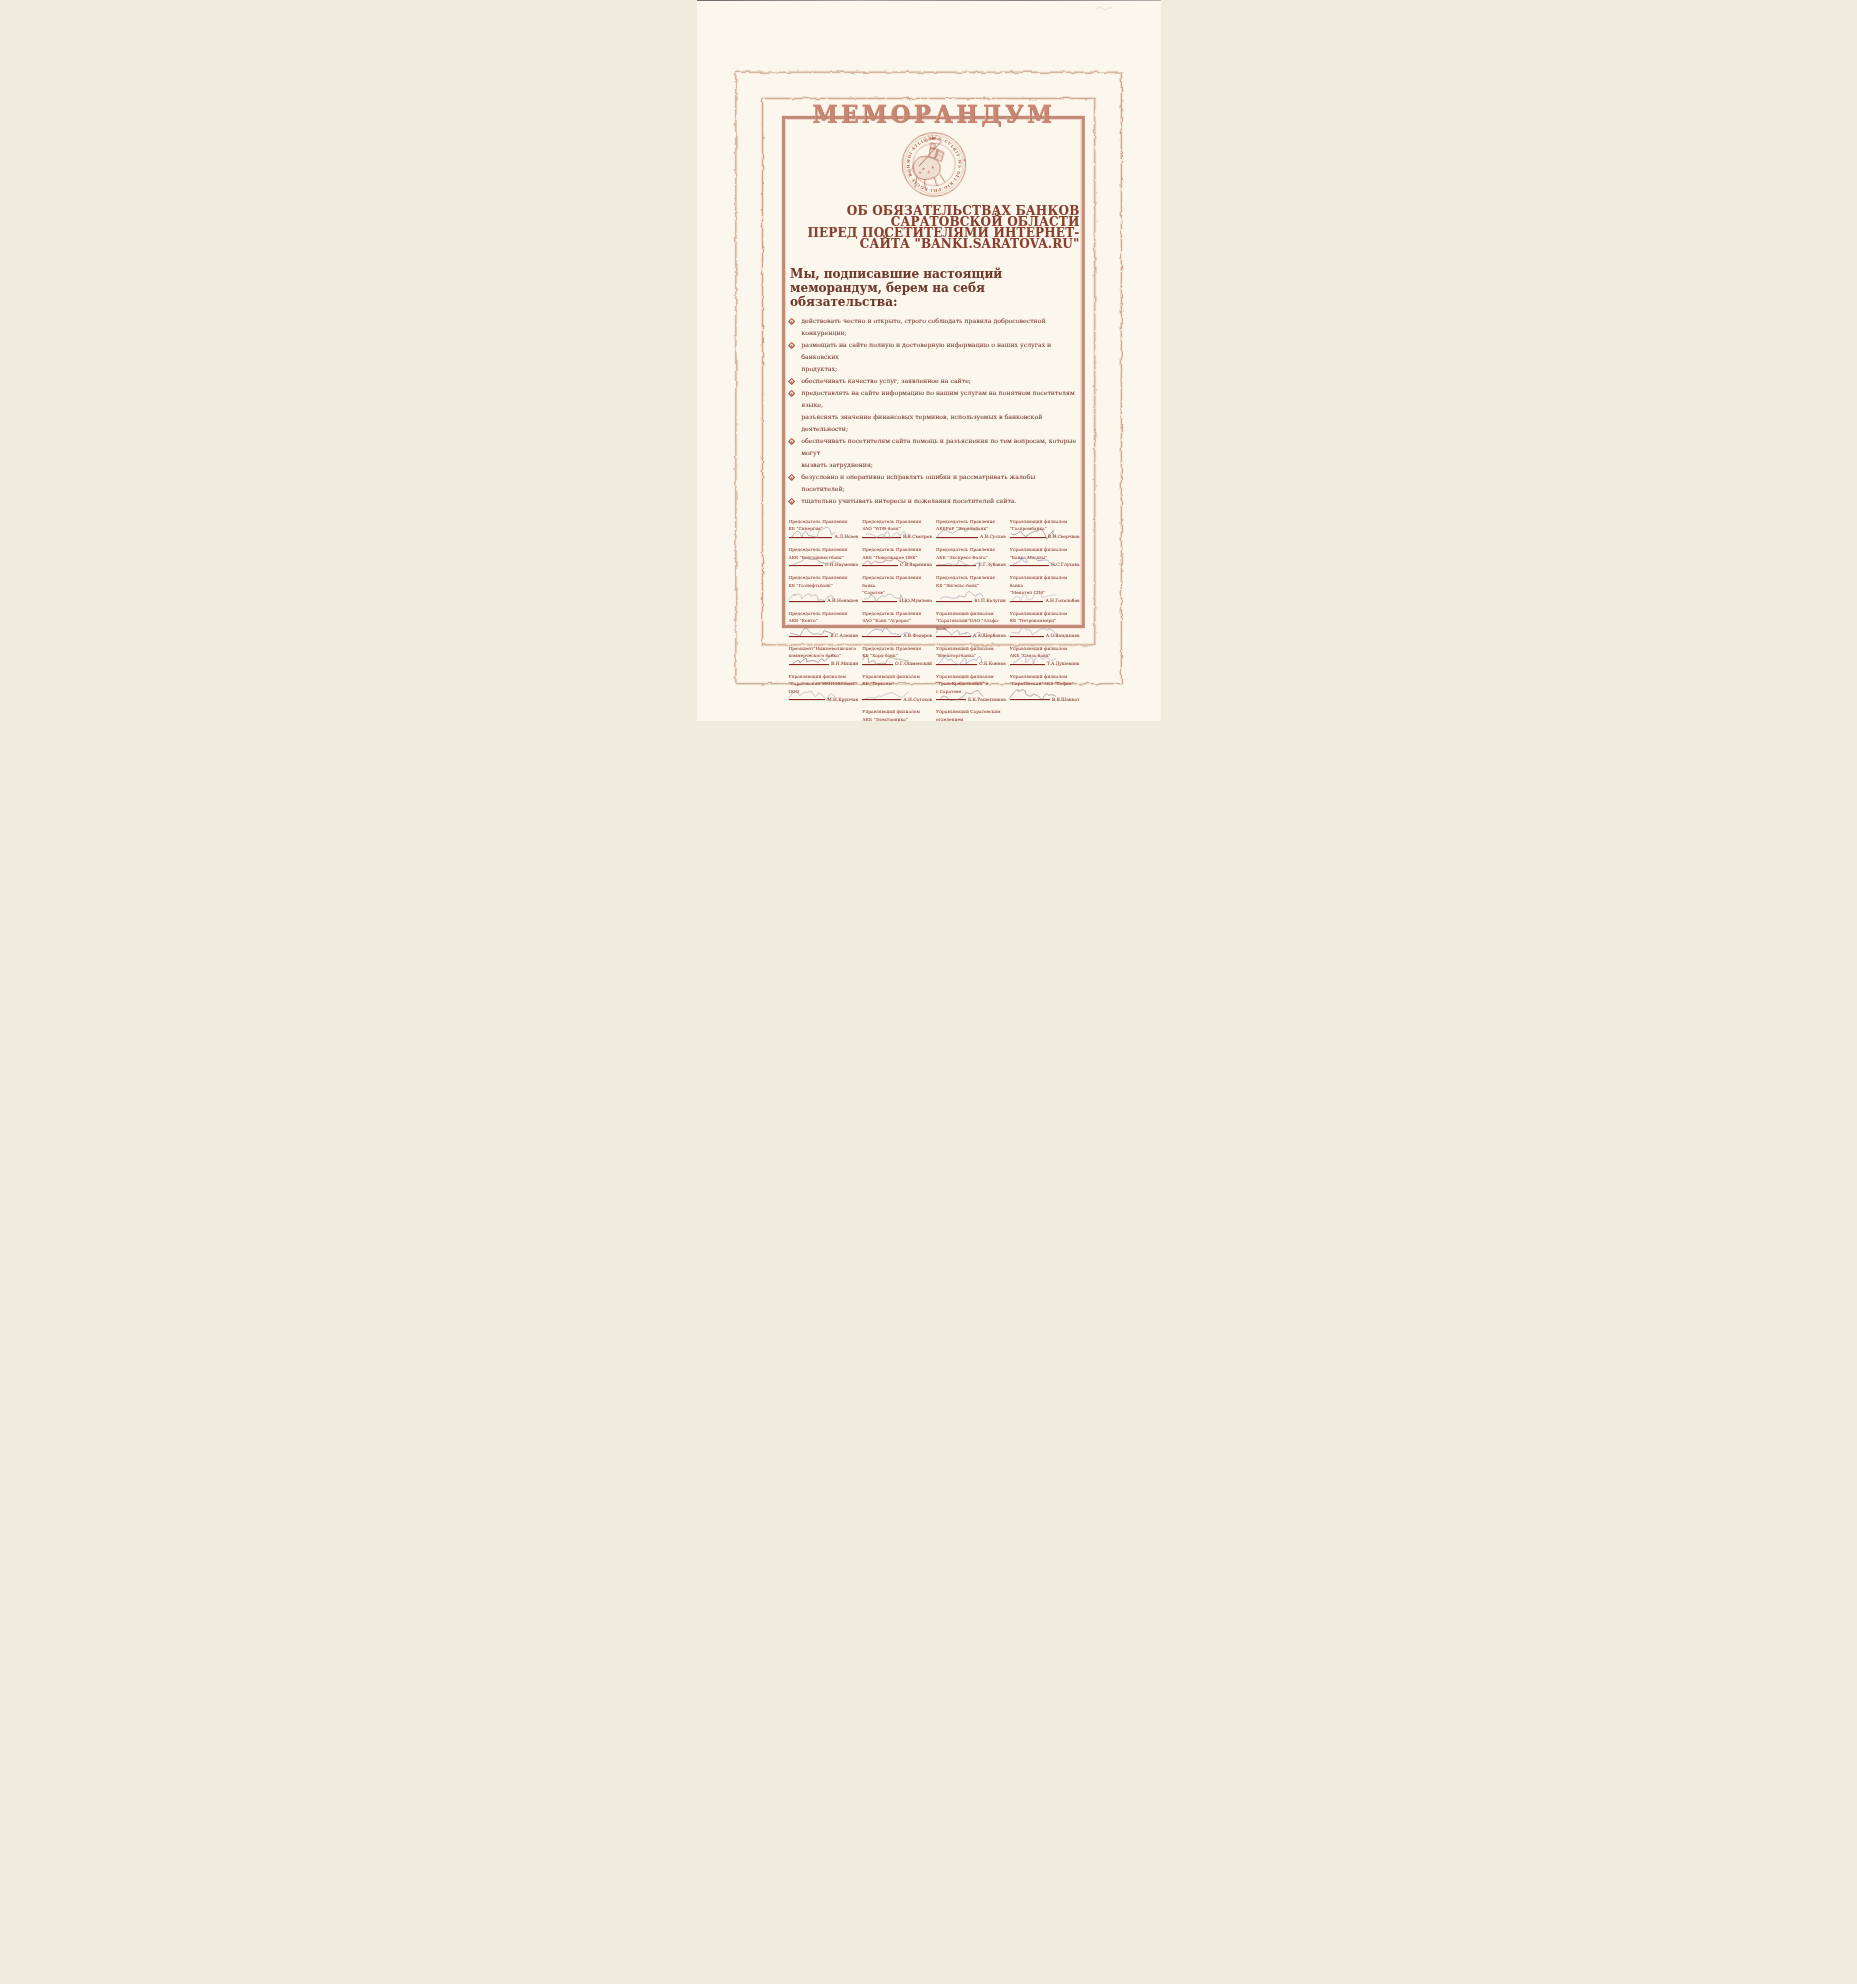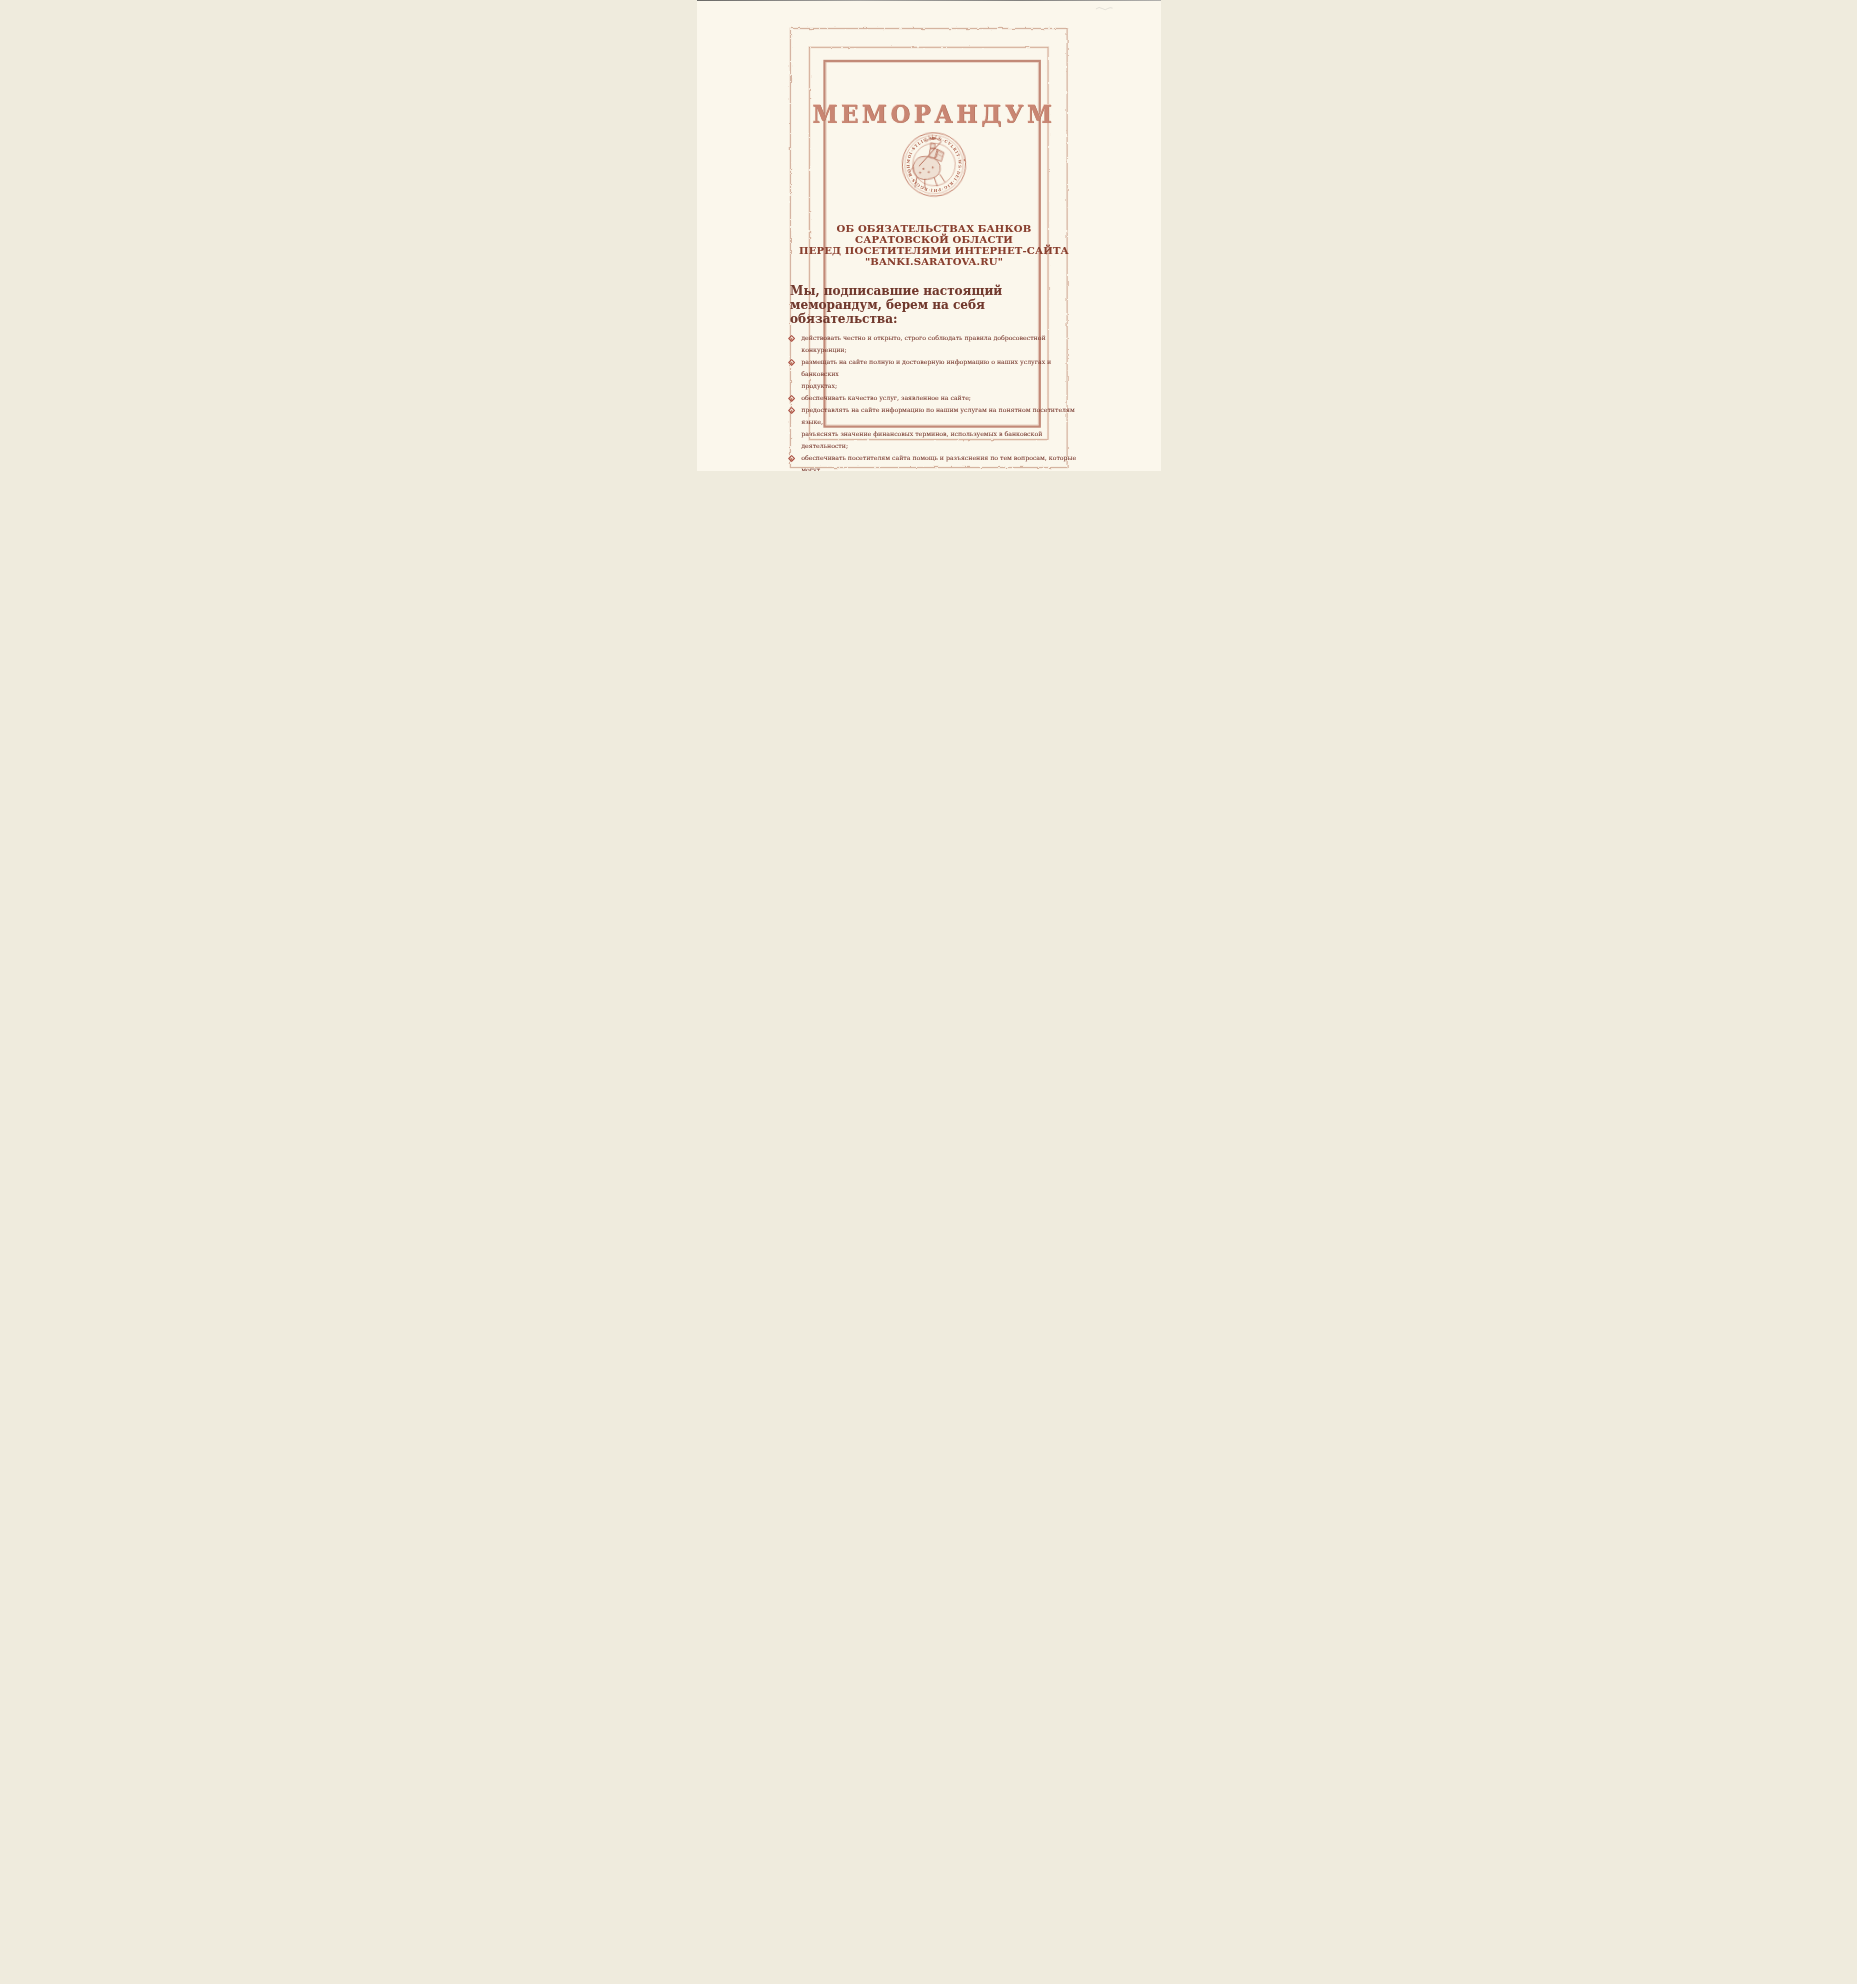--- a/index.html
+++ b/index.html
@@ -1,37 +1,37 @@
 <!DOCTYPE html>
 <html style="font-size:6.4px"><head>
 <meta charset="utf-8">
 <style>
   html,body{margin:0;padding:0;background:#efebdd;}
   .page{
     position:relative;
-    width:464px;height:471px;
+    width:464px;height:721px;
     margin:0 auto;
     background:#fbf7ec;
     overflow:hidden;
     font-family:"DejaVu Serif","Liberation Serif",serif;
   }
   .scan-edge{position:absolute;top:0;left:0;right:0;height:1.2px;background:linear-gradient(90deg,#3a3a3a,#8a8a8a 35%,#5a5a5a 70%,#9a9a9a);opacity:.75;}
   .frames{position:absolute;inset:0;width:100%;height:100%;pointer-events:none;}
   .content{position:absolute;left:92px;right:81px;top:91px;bottom:64px;}
   .doc-title{
     margin:10.3px 0 0 0;text-align:center;
     font-size:22.6px;font-weight:bold;letter-spacing:3.6px;
     color:#c98673;
     text-shadow:0.4px 0.4px 0 #a96b56,-0.2px -0.2px 0 #ecc9b8,0 0 0.8px rgba(170,90,70,.35);
     transform:scaleY(1.08);
   }
   .seal-wrap{text-align:center;margin-top:1.6px;}
   .subtitle{
-    margin-top:21px;text-align:center;
-    font-size:10px;line-height:11px;letter-spacing:0.2px;
+    margin-top:4px;text-align:right;
+    font-size:12px;line-height:11px;letter-spacing:0.2px;
     color:#86402f;font-weight:bold;
     text-shadow:0.2px 0.2px 0 rgba(195,60,55,.3);
   }
   .intro{
     margin:17.5px 0 0 1.6px;
     font-size:12px;color:#6f3a2e;font-weight:bold;
     text-shadow:0.2px 0.2px 0 rgba(195,60,55,.28);
   }
   .obligations{list-style:none;margin:5.6px 0 0 0;padding:0;}
   .obligations li{display:flex;align-items:flex-start;line-height:12px;font-size:6.2px;color:#6f3a2e;text-shadow:0.2px 0.2px 0 rgba(195,60,55,.25);}

